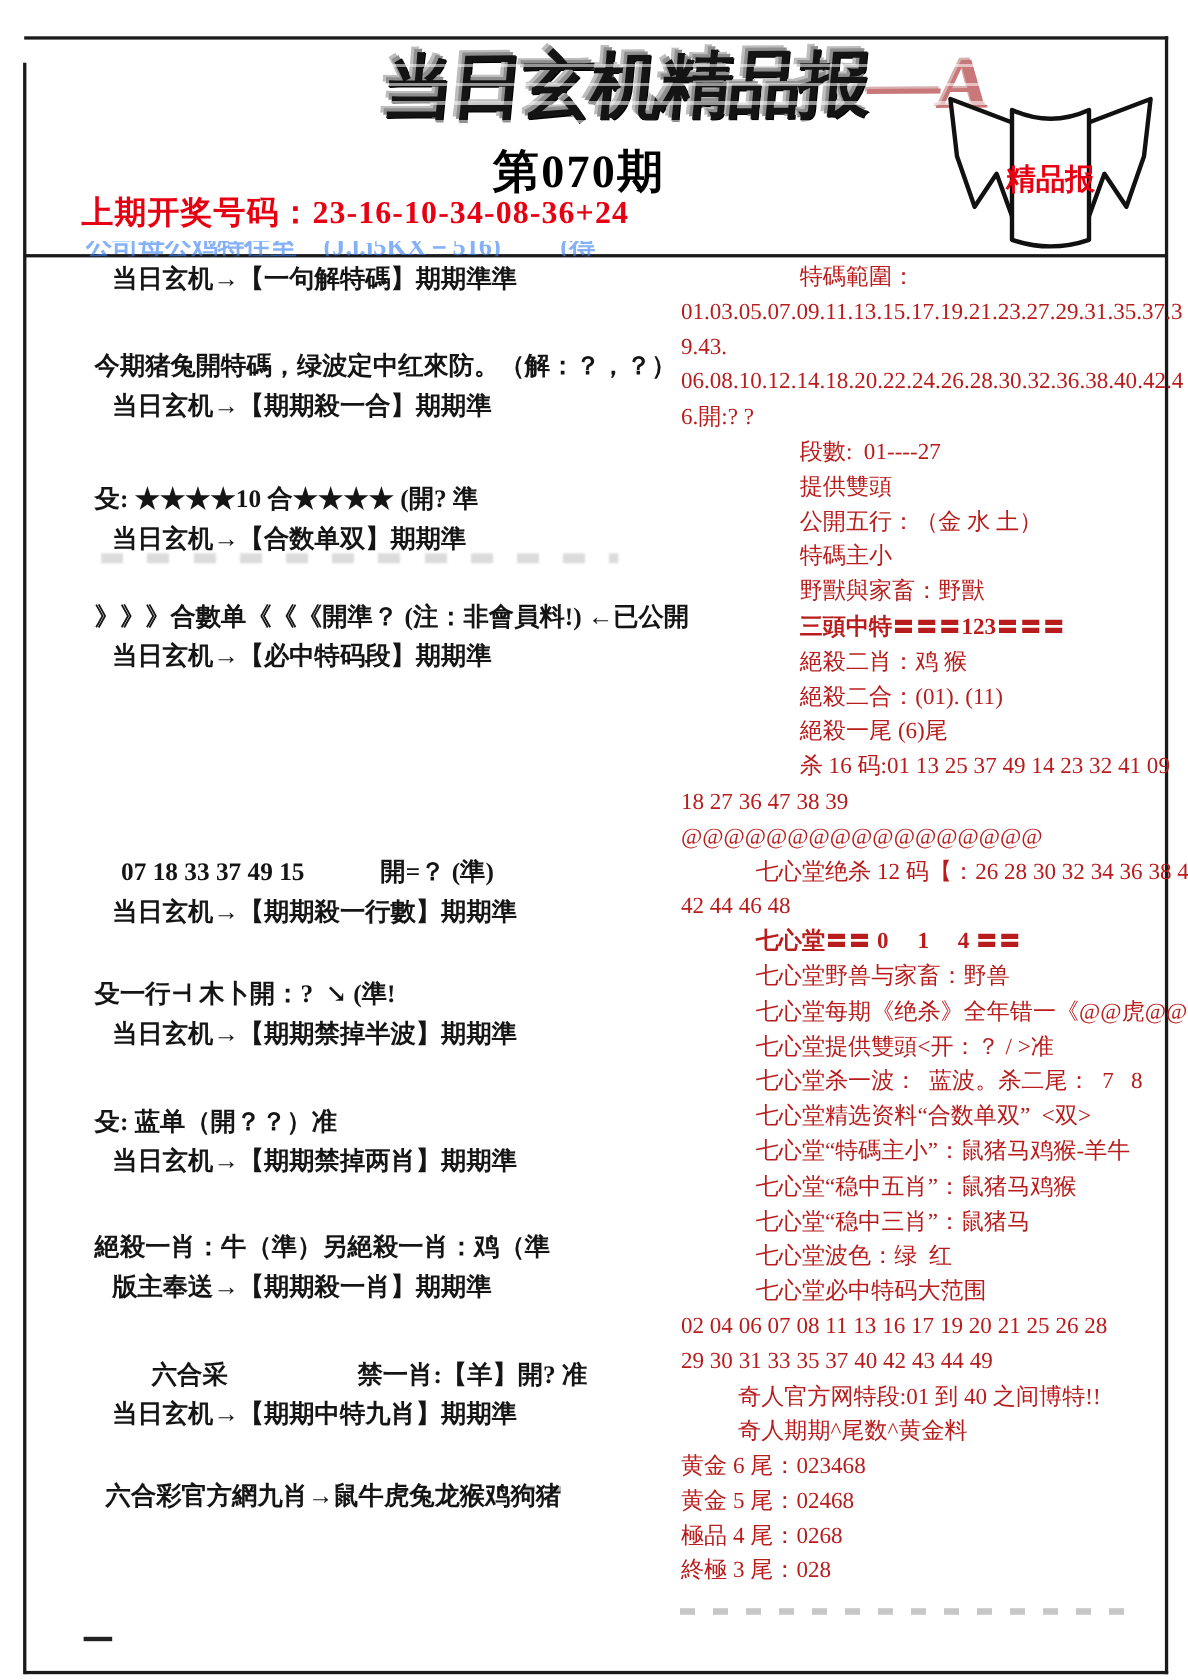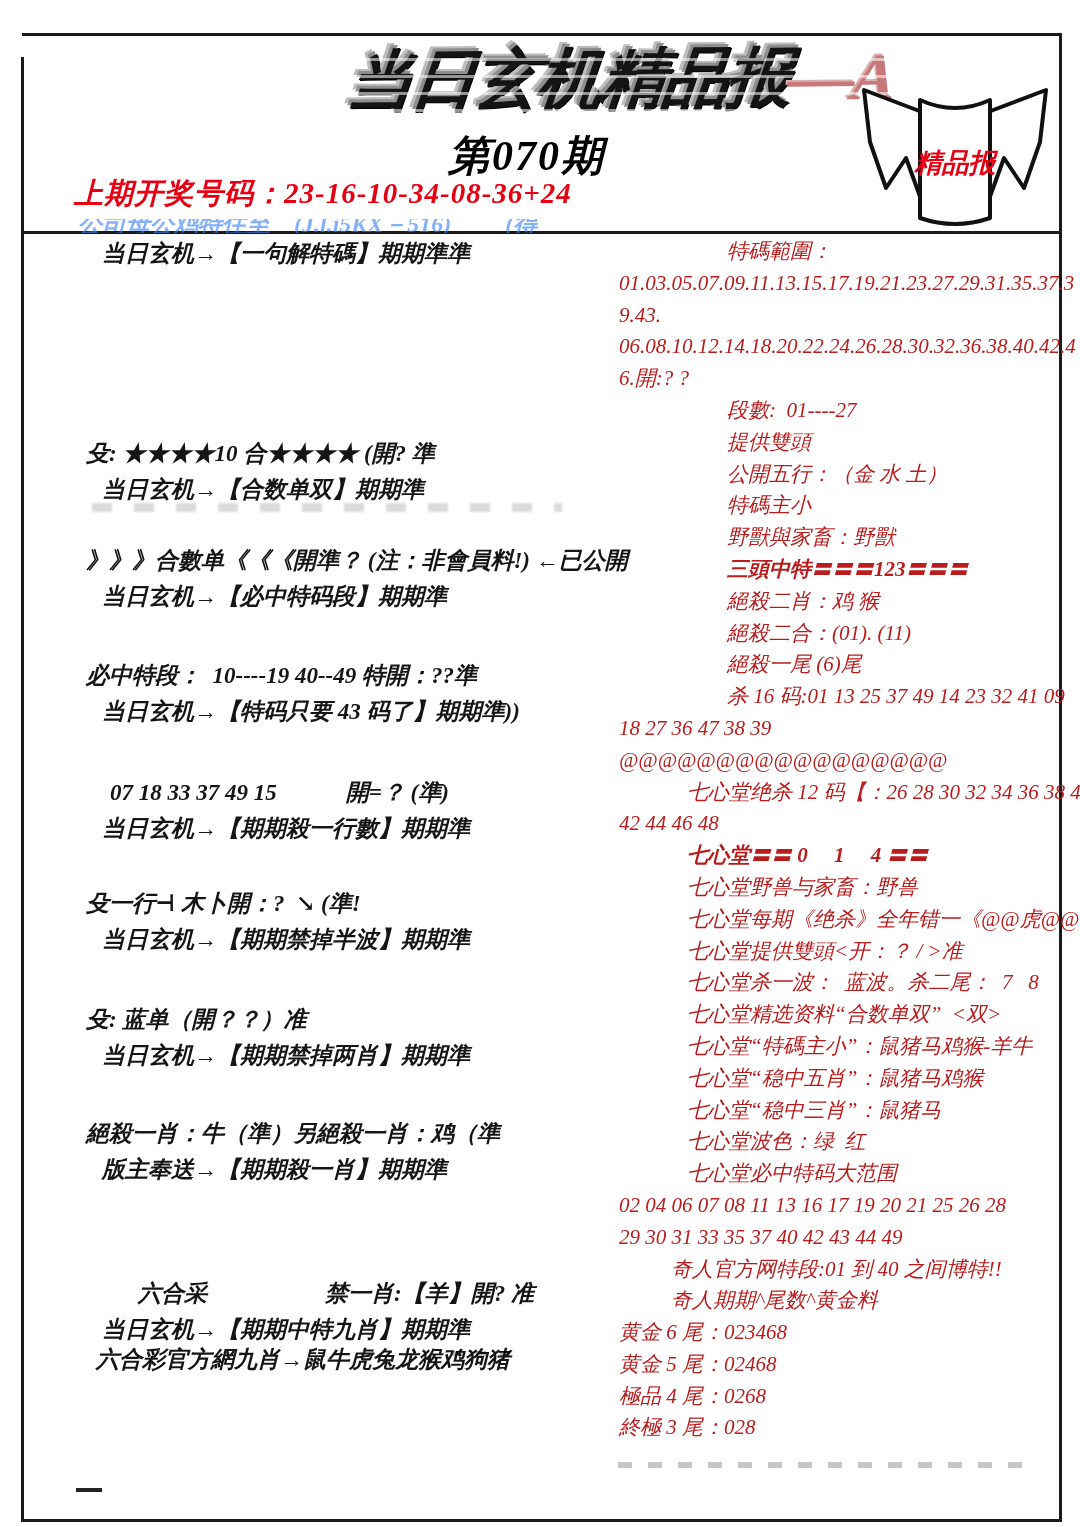--- a/index.html
+++ b/index.html
@@ -1,17 +1,17 @@
 <!DOCTYPE html>
 <html><head>
 <meta charset="utf-8">
 <style>
   html,body{margin:0;padding:0;background:#ffffff;}
   #page{position:relative;width:1080px;height:1527px;background:#ffffff;overflow:hidden;
-        font-family:"Liberation Serif","DejaVu Serif",serif;color:#111111;font-style:italic;}
+        font-family:"Liberation Serif","DejaVu Serif",serif;color:#111111;}
   .hline,.vline{position:absolute;background:#1a1a1a;}
   
   #title{position:absolute;left:348px;top:44px;width:580px;font-size:66px;font-weight:900;
          letter-spacing:-3px;line-height:1.05;color:#141414;white-space:nowrap;
          transform:skewX(-6deg) rotate(-0.5deg);
          text-shadow:-3px -3px 0 #8f8f8f,-6px -5px 0 #bdbdbd,1px 1px 0 #000;}
   #title .suffix{color:#c87878;text-shadow:-2px -2px 0 #d8b0b0;}
   #title-stripes{position:absolute;left:340px;top:44px;width:600px;height:120px;pointer-events:none;
          background:repeating-linear-gradient(180deg,rgba(255,255,255,0) 0 14px,rgba(255,255,255,.55) 14px 17px);}
   #issue{position:absolute;left:448px;top:128px;font-size:42px;font-weight:900;letter-spacing:2px;color:#000;}
@@ -19,21 +19,21 @@
   #ghost-top{position:absolute;left:78px;top:219px;width:520px;height:14px;overflow:hidden;opacity:.62;}
   #ghost-top span{display:block;transform:translateY(-11px);font-size:24px;font-weight:700;color:#3b82f6;filter:blur(.7px);white-space:pre;}
   
   #ribbon{position:absolute;left:856px;top:66px;}
   
   .sec{position:absolute;left:80px;width:548px;}
   .tip,.main{font-size:23px;font-weight:700;line-height:36px;white-space:pre;color:#151515;}
   .main{padding-left:22px;}
   .tip{padding-left:6px;}
   .tip.px30{padding-left:30px;}
-  .tip.flexrow{display:flex;margin-top:44px;}
+  .tip.flexrow{display:flex;}
   .tip.flexrow .a{margin-left:52px;} .tip.flexrow .b{margin-left:118px;}
   .ghost-dashes{position:absolute;left:92px;top:503px;width:470px;height:9px;filter:blur(1px);
       background:repeating-linear-gradient(90deg,rgba(0,0,0,.14) 0 20px,rgba(0,0,0,0) 20px 42px);}
   .ghost-dots{position:absolute;left:452px;top:1351px;width:70px;height:5px;
       background:repeating-linear-gradient(90deg,rgba(0,0,0,.28) 0 10px,rgba(0,0,0,0) 10px 24px);}
   .ghost-bottom{position:absolute;left:618px;top:1462px;width:420px;height:6px;filter:blur(.5px);
       background:repeating-linear-gradient(90deg,rgba(0,0,0,.22) 0 14px,rgba(0,0,0,0) 14px 30px);}
   .stub-dash{position:absolute;left:76px;top:1488px;width:26px;height:4px;background:#222;filter:blur(.6px);}
   
   #rightcol{position:absolute;left:615px;top:236px;width:447px;}
@@ -63,36 +63,36 @@
     <polygon points="66,46 8,24 14,76 30,122 50,92 66,136" fill="#ffffff" stroke="#111" stroke-width="4" stroke-linejoin="round"></polygon>
     <polygon points="132,46 190,24 184,76 168,122 148,92 132,136" fill="#ffffff" stroke="#111" stroke-width="4" stroke-linejoin="round"></polygon>
     <path d="M64,34 Q99,50 134,34 L134,152 Q99,164 64,152 Z" fill="#ffffff" stroke="#111" stroke-width="4" stroke-linejoin="round"></path>
     <text x="99" y="106" text-anchor="middle" font-size="27" font-weight="bold" fill="#e60012" font-family="Liberation Serif, DejaVu Serif, serif">精品报</text>
   </svg>
 
   <div class="sec" style="top:236px">
     <div class="main">当日玄机→【一句解特碼】期期準準</div>
   </div>
 
+  <div class="sec" style="top:315px">
+    <div class="tip">今期猪兔開特碼，绿波定中红來防。（解：？，？）</div>
+    <div class="main">当日玄机→【期期殺一合】期期準</div>
+  </div>
 
   <div class="sec" style="top:436px">
     <div class="tip">殳: ★★★★10 合★★★★ (開? 準</div>
     <div class="main">当日玄机→【合数单双】期期準</div>
   </div>
   <div class="ghost-dashes"></div>
 
   <div class="sec" style="top:543px">
     <div class="tip">》》》合數单《《《開準？ (注：非會員料!) ←已公開</div>
     <div class="main">当日玄机→【必中特码段】期期準</div>
   </div>
 
-  <div class="sec" style="top:658px">
-    <div class="tip">必中特段：  10----19 40--49 特開：??準</div>
-    <div class="main">当日玄机→【特码只要 43 码了】期期準))</div>
-  </div>
 
   <div class="sec" style="top:775px">
     <div class="tip px30">07 18 33 37 49 15            開=？ (準)</div>
     <div class="main">当日玄机→【期期殺一行數】期期準</div>
   </div>
 
   <div class="sec" style="top:886px">
     <div class="tip">殳一行⊣ 木卜開：?  ↘ (準!</div>
     <div class="main">当日玄机→【期期禁掉半波】期期準</div>
   </div>

